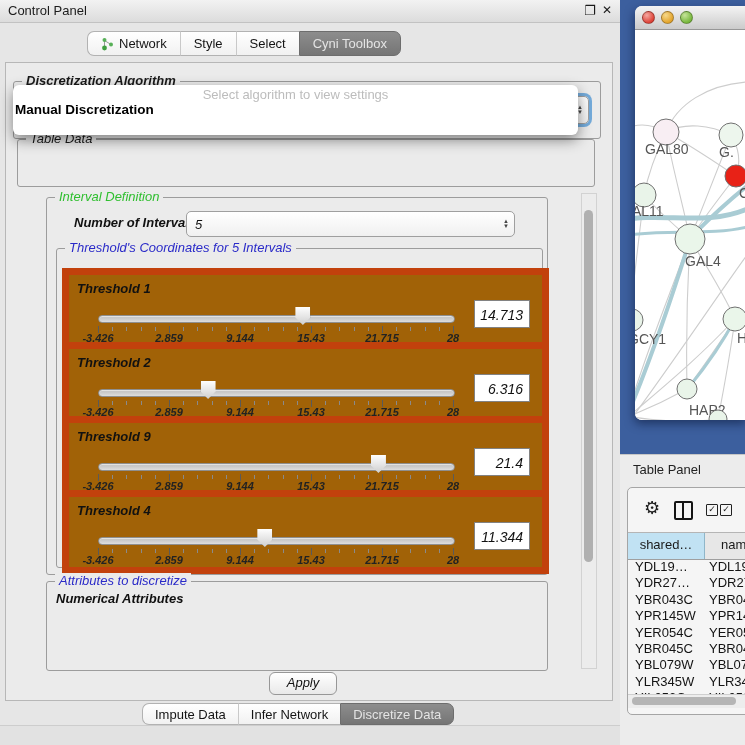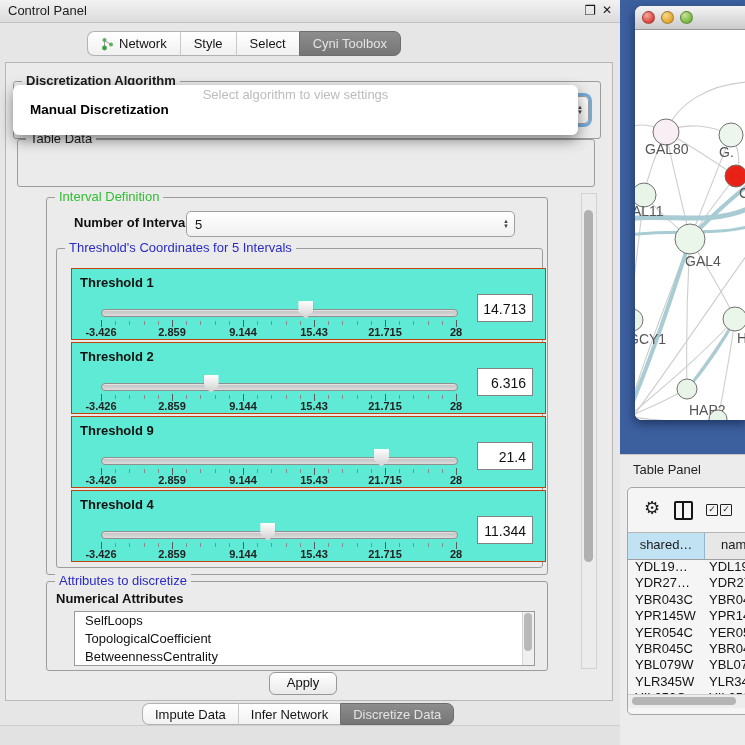--- a/index.html
+++ b/index.html
@@ -15,21 +15,21 @@
   #closeBtn{left:602px;font-weight:bold;}
   .toptabs{position:absolute;left:87px;top:31px;height:27px;display:flex;z-index:3;}
   .tab{display:flex;align-items:center;gap:5px;padding:0 13px;background:linear-gradient(#ffffff,#f1f1f1);
        border-top:1px solid #b2b2b2;border-bottom:1px solid #b2b2b2;font-size:13px;color:#141414;height:23px;}
   .tab:first-child{border-left:1px solid #b2b2b2;border-radius:7px 0 0 7px;}
   .tab:last-child{border-right:1px solid #b2b2b2;border-radius:0 7px 7px 0;}
   .tab + .tab{border-left:1px solid #c9c9c9;}
   .tab.selected{background:linear-gradient(#8d8d8d,#757575);color:#e4e4e4;border-color:#6d6d6d;}
   
   .content{position:absolute;left:5px;top:62px;width:606px;height:637px;background:#ebebeb;
-           border:1px solid #b7b7b7;}
+           border:1px solid #b7b7b7;font-style:italic;}
   .grp{position:absolute;border:1px solid #9c9c9c;border-radius:3px;}
   .grp-title{position:absolute;top:-9px;left:8px;background:#ebebeb;padding:0 4px;font-size:13px;color:#1a1a1a;white-space:nowrap;}
   .t-green{color:#2fbf2f;}
   .t-blue{color:#2a2ac8;}
   .t-bold{font-weight:bold;}
   .combo{position:absolute;background:linear-gradient(#ffffff,#f0f0f0);border:1px solid #9f9f9f;
          border-radius:5px;display:flex;align-items:center;font-size:13px;color:#111;}
   .combo .ctext{flex:1;padding-left:8px;overflow:hidden;white-space:nowrap;}
   .spin{display:flex;flex-direction:column;align-items:center;justify-content:center;
         width:16px;font-size:6px;color:#444;line-height:5px;}
@@ -37,21 +37,21 @@
             box-shadow:0 0 0 3px rgba(95,160,215,.85);}
   #combo-td{left:19px;top:90px;width:562px;height:24px;}
   #combo-num{left:180px;top:148px;width:327px;height:24px;}
   #grp-da{left:7px;top:18px;width:586px;height:56px;}
   #grp-td{left:11px;top:76px;width:576px;height:46px;}
   #grp-interval{left:40px;top:134px;width:500px;height:376px;}
   #grp-thr{left:50px;top:185px;width:485px;height:318px;}
   #grp-attr{left:40px;top:518px;width:500px;height:88px;}
   .numlabel{position:absolute;left:68px;top:152px;font-size:13px;font-weight:bold;color:#111;}
   
-  .sbox{position:absolute;left:65px;width:473px;height:70px;border:1px solid #c2410c;background:#5eead4;}
+  .sbox{position:absolute;left:56px;width:473px;height:70px;border:7px solid #c2410c;background:#a16207;}
   .s-label{position:absolute;left:8px;top:6px;font-size:13px;font-weight:bold;color:#111;}
   .track{position:absolute;left:29px;top:40px;width:355px;height:6px;border:1px solid #8f8f8f;
          border-radius:4px;background:linear-gradient(#bdbdbd,#dedede);
          box-shadow:inset 0 1px 1px rgba(255,255,255,.6);}
   .handle{position:absolute;top:32px;width:15px;height:18px;
           background:linear-gradient(#fefefe,#cfcfcf);
           clip-path:polygon(0 0,100% 0,100% 58%,50% 100%,0 58%);
           filter:drop-shadow(0 0 1px #777);}
   .tick{position:absolute;width:1px;background:#5a5a5a;}
   .tick.minor{height:4px;top:52px;background:#8a8a8a;}
@@ -72,21 +72,21 @@
   .vthumb{position:absolute;left:2px;top:16px;width:9px;height:352px;border-radius:5px;background:#b0b0b0;}
   
   .applybtn{position:absolute;left:263px;top:609px;width:66px;height:21px;border:1px solid #979797;
             border-radius:6px;background:linear-gradient(#ffffff,#e9e9e9);font-size:13px;color:#111;
             text-align:center;line-height:20px;}
   
   .algo-popup{position:absolute;left:13px;top:85px;width:565px;height:50px;background:#ffffff;
               border-radius:6px;box-shadow:0 5px 14px rgba(0,0,0,.45);z-index:40;padding-top:2px;box-sizing:border-box;}
   .popup-hint{text-align:center;font-size:13px;color:#bcbcbc;line-height:15px;}
   .popup-item{font-size:13.5px;color:#000;line-height:15.5px;padding-left:2px;white-space:nowrap;}
-  .popup-item.bold{font-weight:bold;margin-left:15px;}
+  .popup-item.bold{font-weight:bold;}
   
   .bottomtabs{position:absolute;left:142px;top:703px;height:22px;display:flex;}
   .bottomtabs .tab{height:20px;font-size:13px;padding:0 12px;}
   .bstrip{position:absolute;left:0;top:725px;width:620px;height:20px;background:#e2e2e2;border-top:1px solid #cdcdcd;}
   
   .blue-bg{position:absolute;left:620px;top:0;width:125px;height:454px;background:#3c5f9e;}
   .macwin{position:absolute;left:635px;top:6px;width:112px;height:414px;background:#ffffff;
           border-radius:7px 0 0 7px;box-shadow:-1px 4px 10px rgba(5,15,45,.5);overflow:hidden;}
   .mactitle{position:relative;height:23px;background:linear-gradient(#f4f4f4,#cbcbcb);border-bottom:1px solid #979797;}
   .light{position:absolute;top:4.5px;width:13px;height:13px;border-radius:50%;box-sizing:border-box;border:1px solid rgba(0,0,0,.3);}
@@ -329,28 +329,20 @@
             <span class="tlabel" style="left: 313px;">21.715</span>
             <span class="tlabel" style="left: 384px;">28</span>
             <div class="valuebox">11.344</div>
           </div>
         </div>
 
       <div class="grp" id="grp-attr">
         <span class="grp-title t-blue">Attributes to discretize</span>
       </div>
       <span class="attr-sub">Numerical Attributes</span>
-      <div class="attr-list" id="attrList">
-        <div class="attr-item">SelfLoops</div>
-          <div class="attr-item">TopologicalCoefficient</div>
-          <div class="attr-item">BetweennessCentrality</div>
-          <div class="attr-vscroll">
-          <div class="attr-vthumb"></div>
-        </div>
-      </div>
 
       <div class="vscroll">
         <div class="vthumb"></div>
       </div>
 
       <div class="applybtn">Apply</div>
     </div>
 
     <div class="algo-popup">
       <div class="popup-hint">Select algorithm to view settings</div>

